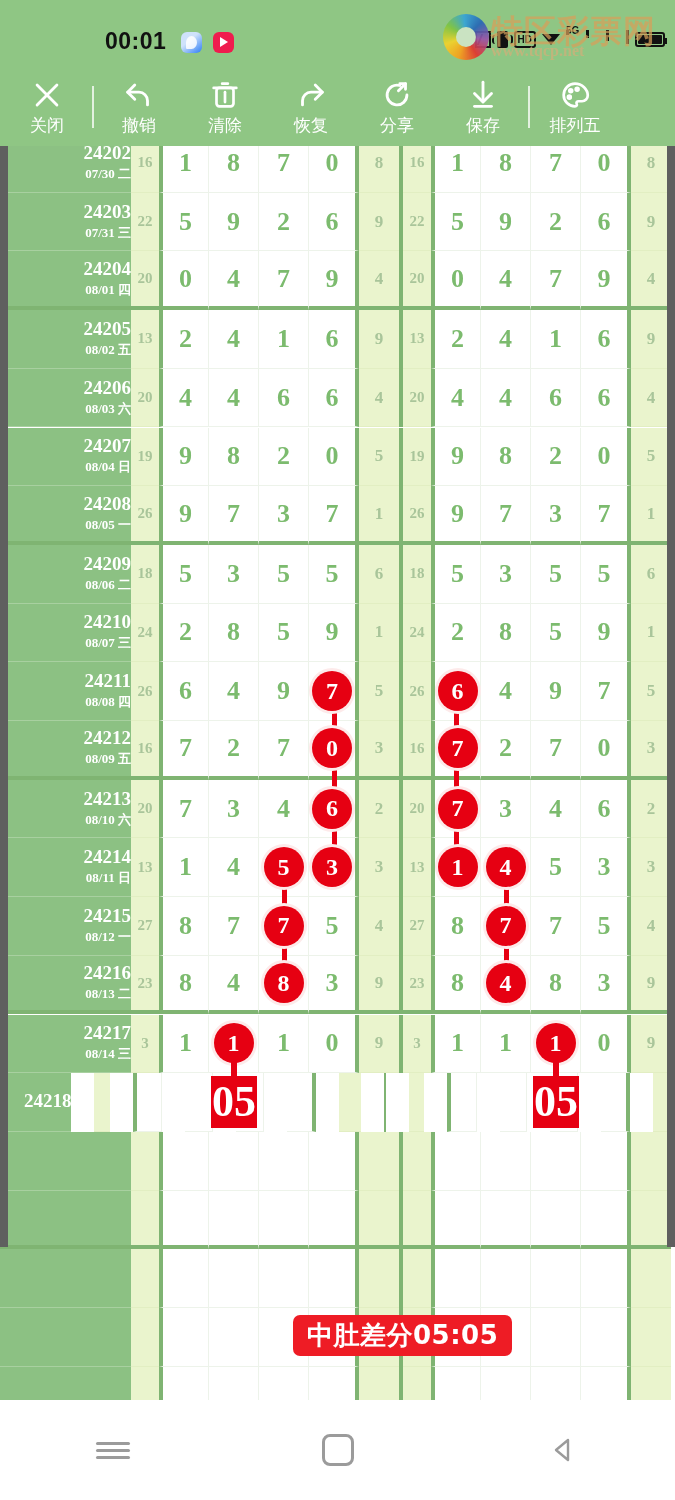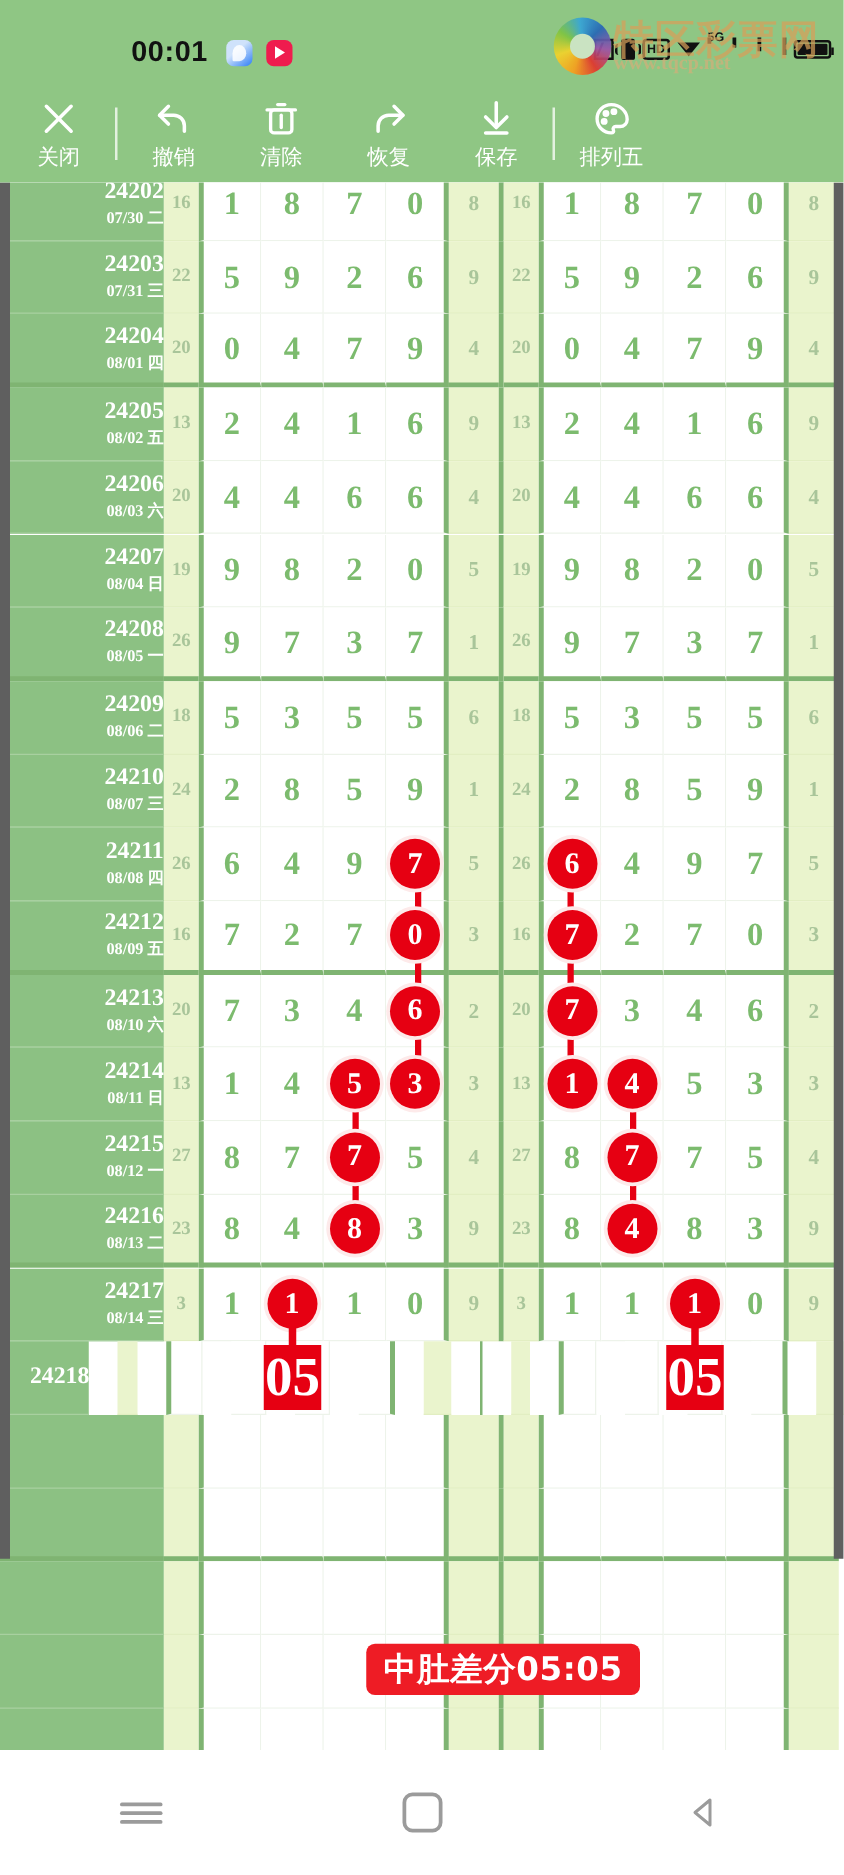--- a/index.html
+++ b/index.html
@@ -199,20 +199,30 @@
       <svg class="ic" viewBox="0 0 24 24" fill="none" stroke="#fff" stroke-width="2" stroke-linecap="round" stroke-linejoin="round">
         <path d="M15 5 L20 10 L15 15"></path>
           <path d="M20 10 h-8a6 6 0 0 0-6 6v3"></path>
         </svg>
     </span>
     <span class="tb-label">恢复</span>
   </div>
   <div class="tb-item">
     <span class="tb-icon">
       <svg class="ic" viewBox="0 0 24 24" fill="none" stroke="#fff" stroke-width="2" stroke-linecap="round" stroke-linejoin="round">
+        <path d="M18 8 V4 h-4"></path>
+          <path d="M18 4 L13 9"></path>
+        <path d="M19 12a7 7 0 1 1-5-6.7"></path>
+        </svg>
+    </span>
+    <span class="tb-label">分享</span>
+  </div>
+  <div class="tb-item">
+    <span class="tb-icon">
+      <svg class="ic" viewBox="0 0 24 24" fill="none" stroke="#fff" stroke-width="2" stroke-linecap="round" stroke-linejoin="round">
         <line x1="12" y1="3" x2="12" y2="15"></line>
           <path d="M6 11 L12 17 L18 11"></path>
           <line x1="6" y1="20" x2="18" y2="20"></line>
         </svg>
     </span>
     <span class="tb-label">保存</span>
   </div>
   <div class="tb-sep"></div>
   <div class="tb-item">
     <span class="tb-icon">

